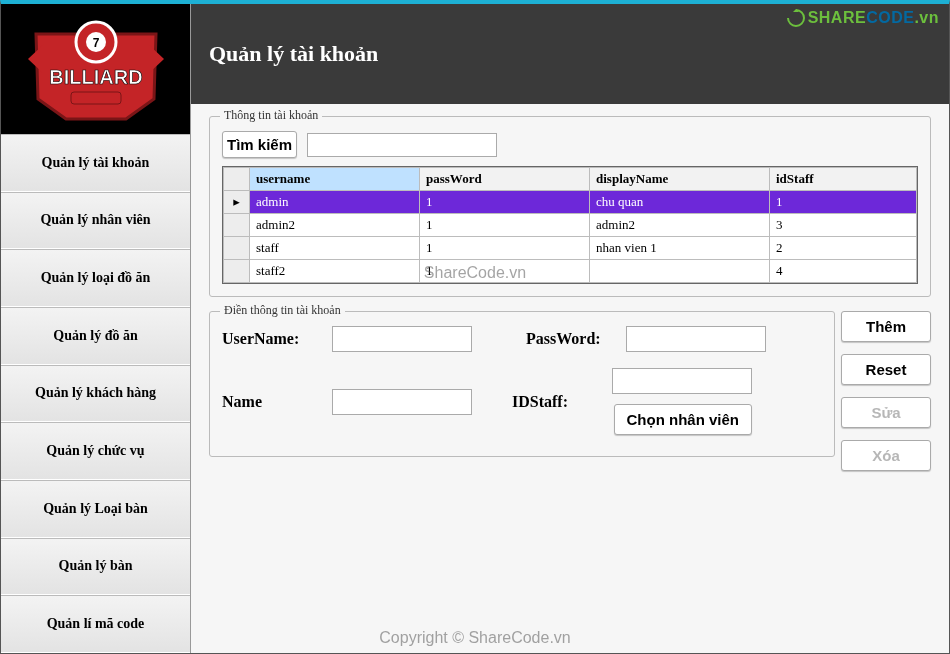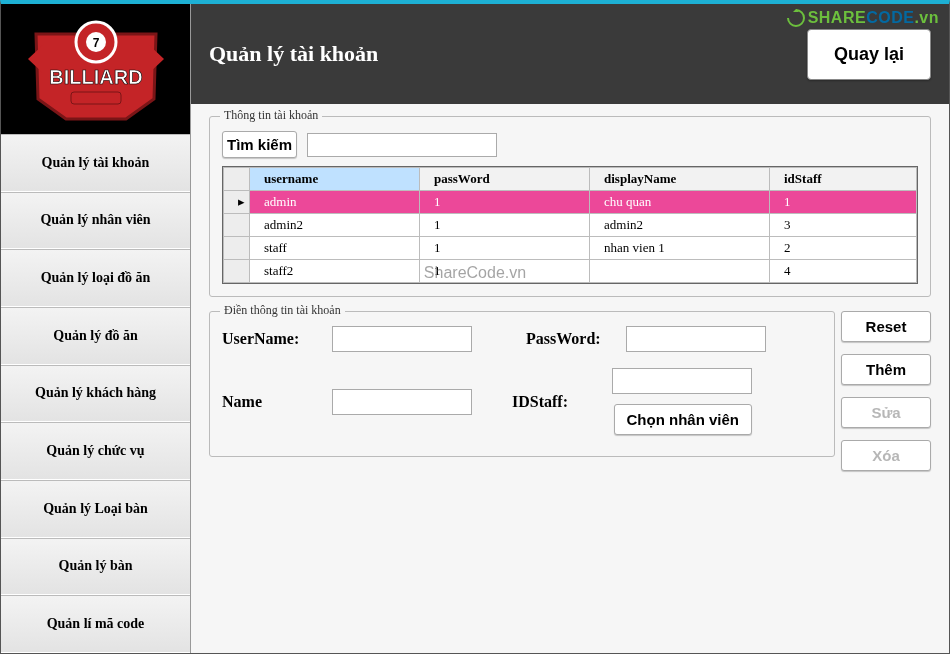--- a/index.html
+++ b/index.html
@@ -57,27 +57,27 @@
     font-weight: bold; font-size: 15px; padding: 4px 4px; cursor: pointer;
     box-shadow: 0 1px 1px rgba(0,0,0,.2);
   }
   .search-input {
     margin-left: 10px; width: 190px; height: 24px; border: 1px solid #aaa;
     padding: 2px 6px; font-size: 13px; background: #fff;
   }
   .grid-wrap { border: 1px solid #666; background: #fff; }
   table.grid { width: 100%; border-collapse: collapse; table-layout: fixed; font-size: 13px; }
   table.grid th, table.grid td {
-    border: 1px solid #bcbcbc; padding: 3px 14px; text-align: left;
+    border: 1px solid #bcbcbc; padding: 3px 6px; text-align: left;
     height: 22px; overflow: hidden; white-space: nowrap;
   }
   table.grid th { background: #f2f2f2; font-weight: bold; }
   table.grid th.sel, table.grid td.sel { width: 24px; background: #ededed; text-align:center; }
   table.grid th.c-user { background: #bfe1ff; }
-  tr.selected td { background: #ec4899; color: #fff; }
+  tr.selected td { background: #6d28d9; color: #fff; }
   tr.selected td.sel { background: #ededed; color: #000; }
   .form-area { display: flex; gap: 6px; }
   .form-group { flex: 1; }
   .form-row { display: flex; align-items: center; margin-bottom: 16px; gap: 10px; }
   .form-row label { font-size: 16px; font-weight: bold; width: 100px; }
   .form-row input {
     width: 140px; height: 26px; border: 1px solid #aaa; background: #fff;
     padding: 2px 6px; font-size: 13px;
   }
   .btn-col { width: 90px; display: flex; flex-direction: column; gap: 12px; }
@@ -154,21 +154,20 @@
           <span>Quản lý bàn</span>
         </div>
       <div class="side-item">
           <span>Quản lí mã code</span>
         </div>
     </div>
 
     <div class="main">
       <div class="header">
         <div class="title">Quản lý tài khoản</div>
-        <button class="btn-back">Quay lại</button>
       </div>
 
       <div class="content">
 
         <div class="group">
           <span class="group-title">Thông tin tài khoản</span>
 
           <div class="search-row">
             <button class="btn-search">Tìm kiếm</button>
             <input class="search-input" type="text" value="" style="">
@@ -242,34 +241,35 @@
               <input type="text" value="" style="">
               <label style="margin-left:30px;width:90px;">IDStaff:</label>
               <div class="idstaff-col">
                 <input type="text" value="" style="">
                 <button class="btn-choose">Chọn nhân viên</button>
               </div>
             </div>
           </div>
 
           <div class="btn-col">
+            <button class="btn">Thêm</button>
             <button class="btn">Reset</button>
-            <button class="btn">Thêm</button>
             <button class="btn disabled">Sửa</button>
             <button class="btn disabled">Xóa</button>
           </div>
         </div>
 
       </div>
     </div>
   </div>
 
   <div class="wm-top">
     <svg width="18" height="18" viewBox="0 0 18 18">
       <path d="M9 1 A8 8 0 1 1 1 9" fill="none" stroke="#6cbf3d" stroke-width="2"></path>
       <polygon points="9,0 12,3 6,3" fill="#6cbf3d"></polygon>
     </svg>
     <span class="green">SHARE</span>
       <span class="gray">CODE</span>
       <span class="green">.vn</span>
   </div>
   <div class="wm-mid">ShareCode.vn</div>
+  <div class="wm-bot">Copyright © ShareCode.vn</div>
 </div>
 
 </body></html>

